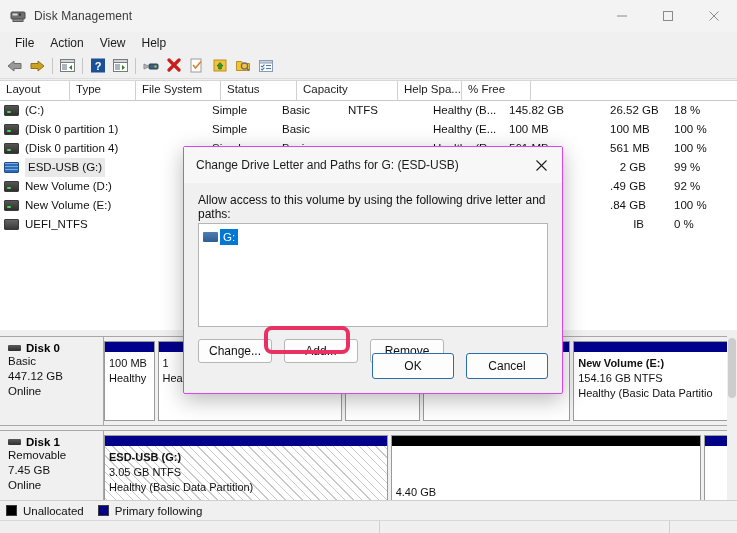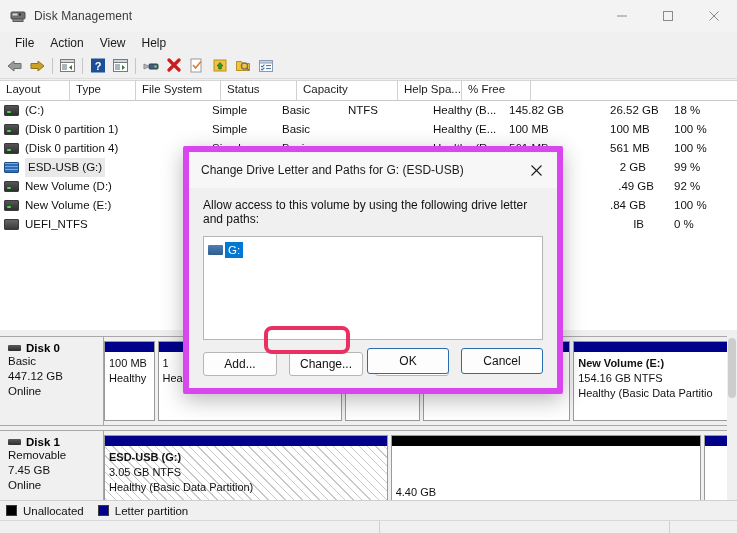--- a/index.html
+++ b/index.html
@@ -183,37 +183,37 @@
   .vscroll {
     position: absolute; right: 0; top: 336px; width: 10px; height: 164px;
     background: #f0f0f0;
   }
   .vscroll .thumb { position: absolute; left: 1px; top: 2px; width: 8px; height: 60px; background: #cdcdcd; border-radius: 4px; }
 
   
   .dlg {
     position: absolute; left: 183px; top: 146px; width: 380px; height: 248px;
     background: #f0f0f0;
-    border: 6px solid #d946ef;
+    border: 1px solid #d946ef;
     box-shadow: 0 6px 22px rgba(0,0,0,.28);
     border-radius: 2px;
   }
   .dlg-title {
     height: 36px; display: flex; align-items: center;
     padding-left: 12px; background: #f7f7f7;
   }
   .dlg-title .dt {
     font-size: 12px; color: #1b1b1b; flex: 1;
   }
   .dlg-close {
     width: 42px; height: 36px; display: flex; align-items: center; justify-content: center;
     color: #1b1b1b;
   }
   .dlg-body { padding: 10px 14px 0 14px; }
-  .dlg-desc { font-size: 12px; color: #111; margin-bottom: 10px; }
+  .dlg-desc { font-size: 12px; color: #111; margin-bottom: 2px; }
   .dlg-listbox {
     height: 104px; background: #fff; border: 1px solid #b5b5b5;
     padding: 4px;
   }
   .lbitem {
     display: inline-flex; align-items: center; height: 16px;
   }
   .lbitem .drvic {
     width: 15px; height: 10px; flex: none; margin-right: 2px;
     background: linear-gradient(#4d7fb5,#2f5c8e);
@@ -434,21 +434,21 @@
     <div class="vrow">
       <div class="cell vol" style="width:206px">
         <span class="drv"></span>
         <span class="volname">New Volume (D:)</span>
       </div>
       <div class="cell" style="width:70px">Simple</div>
       <div class="cell" style="width:66px"></div>
       <div class="cell" style="width:85px"></div>
       <div class="cell" style="width:76px"></div>
       <div class="cell" style="width:101px"></div>
-      <div class="cell" style="width:64px;text-align:right;padding-right:14px">.49 GB</div>
+      <div class="cell" style="width:64px;padding-right:14px">.49 GB</div>
       <div class="cell" style="width:69px">92 %</div>
     </div>
 
     <div class="vrow">
       <div class="cell vol" style="width:206px">
         <span class="drv"></span>
         <span class="volname">New Volume (E:)</span>
       </div>
       <div class="cell" style="width:70px">Simple</div>
       <div class="cell" style="width:66px"></div>
@@ -576,21 +576,21 @@
     <div class="thumb"></div>
   </div>
 
   <div class="legend">
     <div class="lgitem">
       <span class="lgsw black"></span>
       <span class="lgtx">Unallocated</span>
     </div>
     <div class="lgitem">
       <span class="lgsw blue"></span>
-      <span class="lgtx">Letter partition</span>
+      <span class="lgtx">Primary following</span>
     </div>
   </div>
 
   <div class="statusstrip">
     <div class="sseg" style="width:380px"></div>
     <div class="sseg" style="width:290px"></div>
   </div>
 
   <div class="dlg">
     <div class="dlg-title">
@@ -605,22 +605,22 @@
     <div class="dlg-body">
       <div class="dlg-desc">Allow access to this volume by using the following drive letter and paths:</div>
       <div class="dlg-listbox">
         <div class="lbitem">
           <span class="drvic"></span>
           <span class="lbl">G:</span>
         </div>
       </div>
     </div>
     <div class="dlg-btnrow">
+      <div class="btn">Change...</div>
       <div class="btn">Add...</div>
-      <div class="btn">Change...</div>
       <div class="btn">Remove</div>
     </div>
     <div class="dlg-okrow">
       <div class="btn primary">OK</div>
       <div class="btn primary">Cancel</div>
     </div>
   </div>
 
   <div class="highlight-ring"></div>
 

